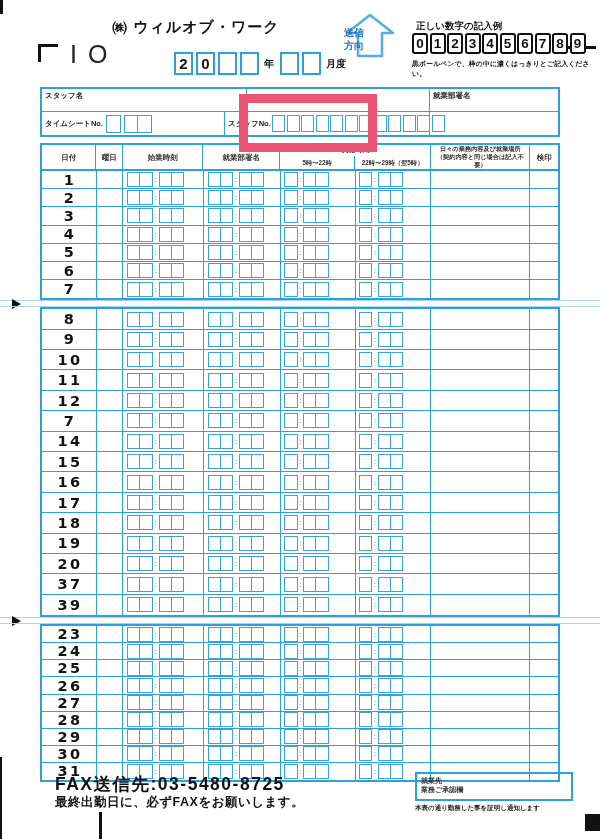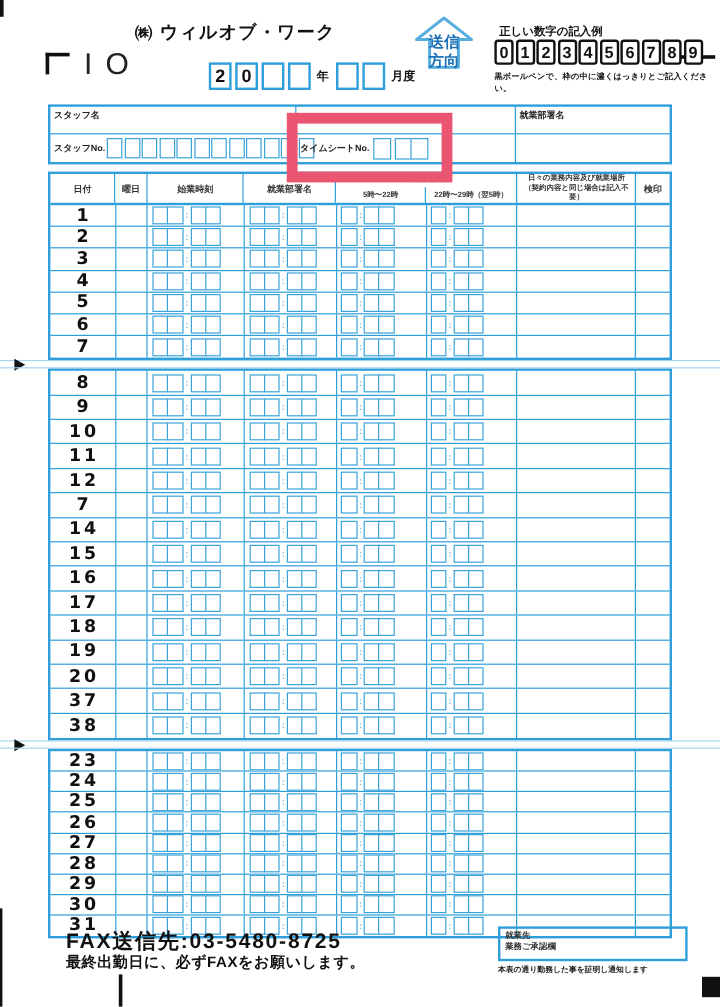--- a/index.html
+++ b/index.html
@@ -18,21 +18,21 @@
   
   .company{left:112px;top:18px;font-size:15px;font-weight:bold;letter-spacing:1px;}
   .form-code{left:70px;top:40px;font-size:25px;letter-spacing:11px;font-weight:normal;color:#222;}
   .date-row{left:174px;top:52px;display:flex;align-items:center;}
   .hbox{width:19px;height:23px;border:2px solid #2f9fd9;background:#fff;box-sizing:border-box;
         display:flex;align-items:center;justify-content:center;font-size:15px;font-weight:bold;margin-right:3px;}
   .unit-label{font-size:10px;font-weight:bold;margin:0 6px 0 2px;}
   
   .arrow-wrap{left:344px;top:13px;width:52px;height:46px;}
   .arrow-wrap svg{position:absolute;left:0;top:0;}
-  .arrow-text{position:absolute;left:0;top:14px;width:52px;text-align:center;font-size:13px;
+  .arrow-text{position:absolute;left:0;top:14px;width:52px;text-align:left;font-size:10px;
               font-weight:bold;color:#1f72b8;line-height:1.25;}
   .sample-title{left:416px;top:20px;font-size:9.5px;font-weight:bold;}
   .digits-row{left:412px;top:33px;display:flex;}
   .dbox{width:16px;height:21px;border:2.5px solid #111;border-radius:3px;background:#fff;box-sizing:border-box;
         display:flex;align-items:center;justify-content:center;font-size:13.5px;font-weight:bold;margin-right:1.5px;}
   .sample-note{left:412px;top:59px;font-size:6.8px;font-weight:bold;letter-spacing:0.2px;}
   
   .staff-table{left:40px;top:87px;width:520px;height:50px;border:2px solid #2f9fd9;box-sizing:border-box;}
   .srow{display:flex;height:23px;box-sizing:border-box;}
   .srow.first{border-bottom:1.6px solid #2f9fd9;}
@@ -149,43 +149,43 @@
   <div class="srow first">
     <div class="scell sc1">
       <span class="slabel top">スタッフ名</span>
     </div>
     <div class="scell sc2"></div>
     <div class="scell sc3 last">
       <span class="slabel top">就業部署名</span>
     </div>
   </div>
   <div class="srow">
+    <div class="scell sc2">
+      <span class="slabel">タイムシートNo.</span>
+      <span style="display:inline-flex;">
+          <span class="tsbox"></span>
+          <span class="tsbox"></span>
+          <span class="tsbox joined"></span>
+        </span>
+    </div>
     <div class="scell sc1">
       <span class="slabel">スタッフNo.</span>
       <span style="display:inline-flex;">
           <span class="sbox"></span>
           <span class="sbox"></span>
           <span class="sbox"></span>
           <span class="sbox"></span>
           <span class="sbox"></span>
           <span class="sbox"></span>
           <span class="sbox"></span>
           <span class="sbox"></span>
           <span class="sbox"></span>
           <span class="sbox"></span>
           <span class="sbox"></span>
           <span class="sbox"></span>
-        </span>
-    </div>
-    <div class="scell sc2">
-      <span class="slabel">タイムシートNo.</span>
-      <span style="display:inline-flex;">
-          <span class="tsbox"></span>
-          <span class="tsbox"></span>
-          <span class="tsbox joined"></span>
         </span>
     </div>
   </div>
 </div>
 
 <div class="abs pink-rect"></div>
 
 <div class="abs ts-table">
     <div class="tblock">
       <div class="thead">
@@ -1424,21 +1424,21 @@
               <span class="box"></span>
               <span class="box"></span>
             </span>
           </span>
         </div>
         <div class="cell c-desc"></div>
         <div class="cell c-stamp last"></div>
       </div>
       <div class="trow blk1">
         <div class="cell c-date">
-          <span class="daynum">38</span>
+          <span class="daynum">39</span>
         </div>
         <div class="cell c-week"></div>
         <div class="cell c-start">
           <span class="bgrp" style="display: inline-flex; align-items: center;">
             <span class="pair">
               <span class="box"></span>
               <span class="box"></span>
             </span>
             <span class="colon">:</span>
             <span class="pair">

